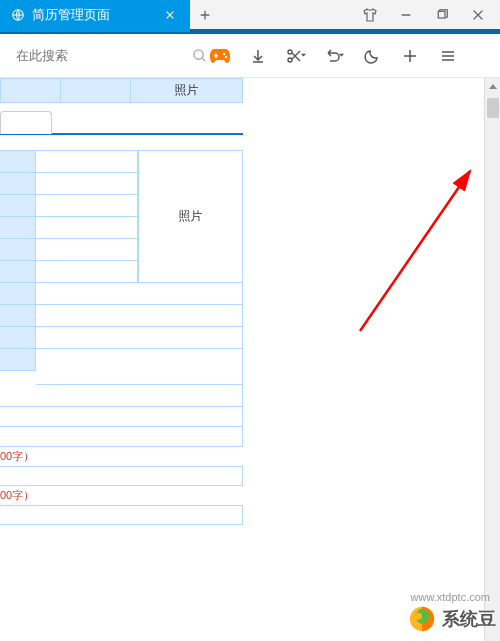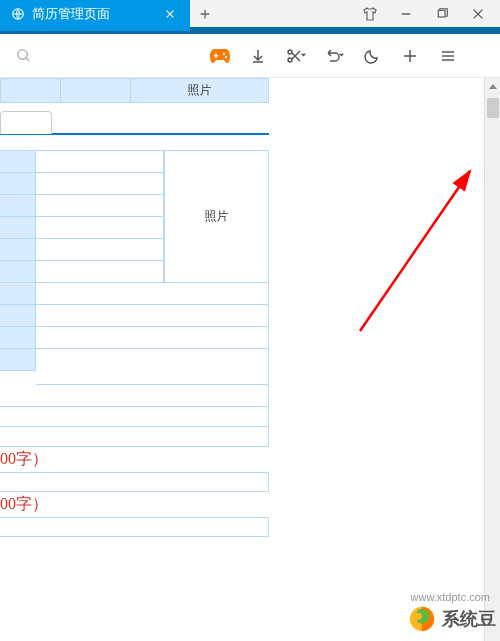--- a/index.html
+++ b/index.html
@@ -1,55 +1,55 @@
 <!DOCTYPE html>
 <html><head>
   <meta charset="utf-8">
   <style>
     * { margin: 0; padding: 0; box-sizing: border-box; }
     body { font-family: "Microsoft YaHei", sans-serif; background: #fff; width: 500px; height: 641px; overflow: hidden; position: relative; }
     
     
-    .title-bar { display: flex; align-items: center; height: 34px; background: #f3f3f3; border-bottom: 7px solid #0369a1; }
+    .title-bar { display: flex; align-items: center; height: 34px; background: #f3f3f3; border-bottom: 5px solid #0369a1; }
     .tab { display: flex; align-items: center; background: #0097e6; color: #fff; height: 34px; padding: 0 10px; min-width: 190px; position: relative; }
     .tab-icon { width: 16px; height: 16px; margin-right: 6px; display: flex; align-items: center; justify-content: center; }
     .tab-title { font-size: 13px; flex: 1; }
     .tab-close { width: 20px; height: 20px; display: flex; align-items: center; justify-content: center; cursor: pointer; }
     .new-tab { width: 30px; height: 34px; display: flex; align-items: center; justify-content: center; cursor: pointer; color: #666; }
     .spacer { flex: 1; }
     .win-controls { display: flex; align-items: center; gap: 12px; padding-right: 10px; }
     .win-btn { width: 24px; height: 24px; display: flex; align-items: center; justify-content: center; cursor: pointer; color: #555; }
     
     
     .toolbar { display: flex; align-items: center; height: 44px; padding: 0 8px; gap: 6px; border-bottom: 1px solid #e8e8e8; }
     .search-box { display: flex; align-items: center; flex: 1; max-width: 190px; height: 30px; padding: 0 8px; }
     .search-input { border: none; outline: none; font-size: 13px; color: #888; flex: 1; background: transparent; }
     .search-icon { width: 16px; height: 16px; color: #aaa; }
     .tool-btn { width: 32px; height: 32px; display: flex; align-items: center; justify-content: center; cursor: pointer; color: #555; }
     .game-icon { color: #ff7a00; }
     
     
     .content { position: relative; height: 563px; background: #fff; }
-    .content-inner { width: 269px; height: 100%; position: relative; }
+    .content-inner { width: 243px; height: 100%; position: relative; }
     
     .top-table { width: 100%; border-collapse: collapse; }
     .top-table td { border: 1px solid #b3d9ff; height: 24px; font-size: 12px; text-align: center; }
     .top-header td { background: #d9ecff; color: #333; }
     
     .tab-selector { margin-top: 8px; height: 24px; position: relative; border-bottom: 2px solid #0078d4; }
     .tab-selector::before { content: ''; position: absolute; left: 0; top: 0; width: 50px; height: 22px; background: #fff; border-top: 1px solid #ccc; border-left: 1px solid #ccc; border-right: 1px solid #ccc; border-radius: 4px 4px 0 0; }
     
     .form-area { margin-top: 15px; border-top: 1px solid #b3d9ff; }
     .form-row { display: flex; }
     .form-cell { border-right: 1px solid #b3d9ff; border-bottom: 1px solid #b3d9ff; height: 22px; font-size: 12px; }
     .form-cell.label { width: 36px; background: #d9ecff; }
     .form-cell.value { flex: 1; }
     .photo-cell { width: 105px; height: 132px; border: 1px solid #b3d9ff; border-top: none; display: flex; align-items: center; justify-content: center; font-size: 12px; color: #333; }
     
-    .red-text { color: #d93025; font-size: 16px; padding: 2px 0; font-family: Liberation Serif, serif; }
+    .red-text { color: #d93025; font-size: 11px; padding: 2px 0; }
     
     
     .vscroll { position: absolute; right: 0; top: 78px; bottom: 0; width: 16px; background: #f0f0f0; border-left: 1px solid #ddd; }
     .vscroll-up { width: 16px; height: 18px; display: flex; align-items: center; justify-content: center; color: #666; cursor: pointer; }
     .vscroll-thumb { width: 12px; margin: 2px auto; background: #ccc; border-radius: 2px; height: 20px; }
     
     
     .red-arrow { position: absolute; top: 88px; left: 350px; pointer-events: none; }
     
     
@@ -102,20 +102,21 @@
     <div class="win-btn">
       <svg viewBox="0 0 16 16" width="14" height="14" stroke="#555" stroke-width="1.5">
           <path d="M3 3l10 10M13 3L3 13"></path>
         </svg>
     </div>
   </div>
 </div>
 
 <div class="toolbar">
   <div class="search-box">
+    <input class="search-input" placeholder="在此搜索" style="">
     <span class="search-icon">
       <svg viewBox="0 0 16 16" width="15" height="15" fill="none" stroke="#aaa" stroke-width="1.5">
           <circle cx="7" cy="7" r="5"></circle>
           <path d="M11 11l3 3"></path>
         </svg>
     </span>
   </div>
   <div class="tool-btn game-icon">
     <svg viewBox="0 0 20 14" width="20" height="14" fill="#ff7a00">
         <path d="M4 0h12c2 0 4 3 4 7s-1 7-3 7c-1 0-2-1-3-3H6c-1 2-2 3-3 3-2 0-3-3-3-7s2-7 4-7z"></path>

